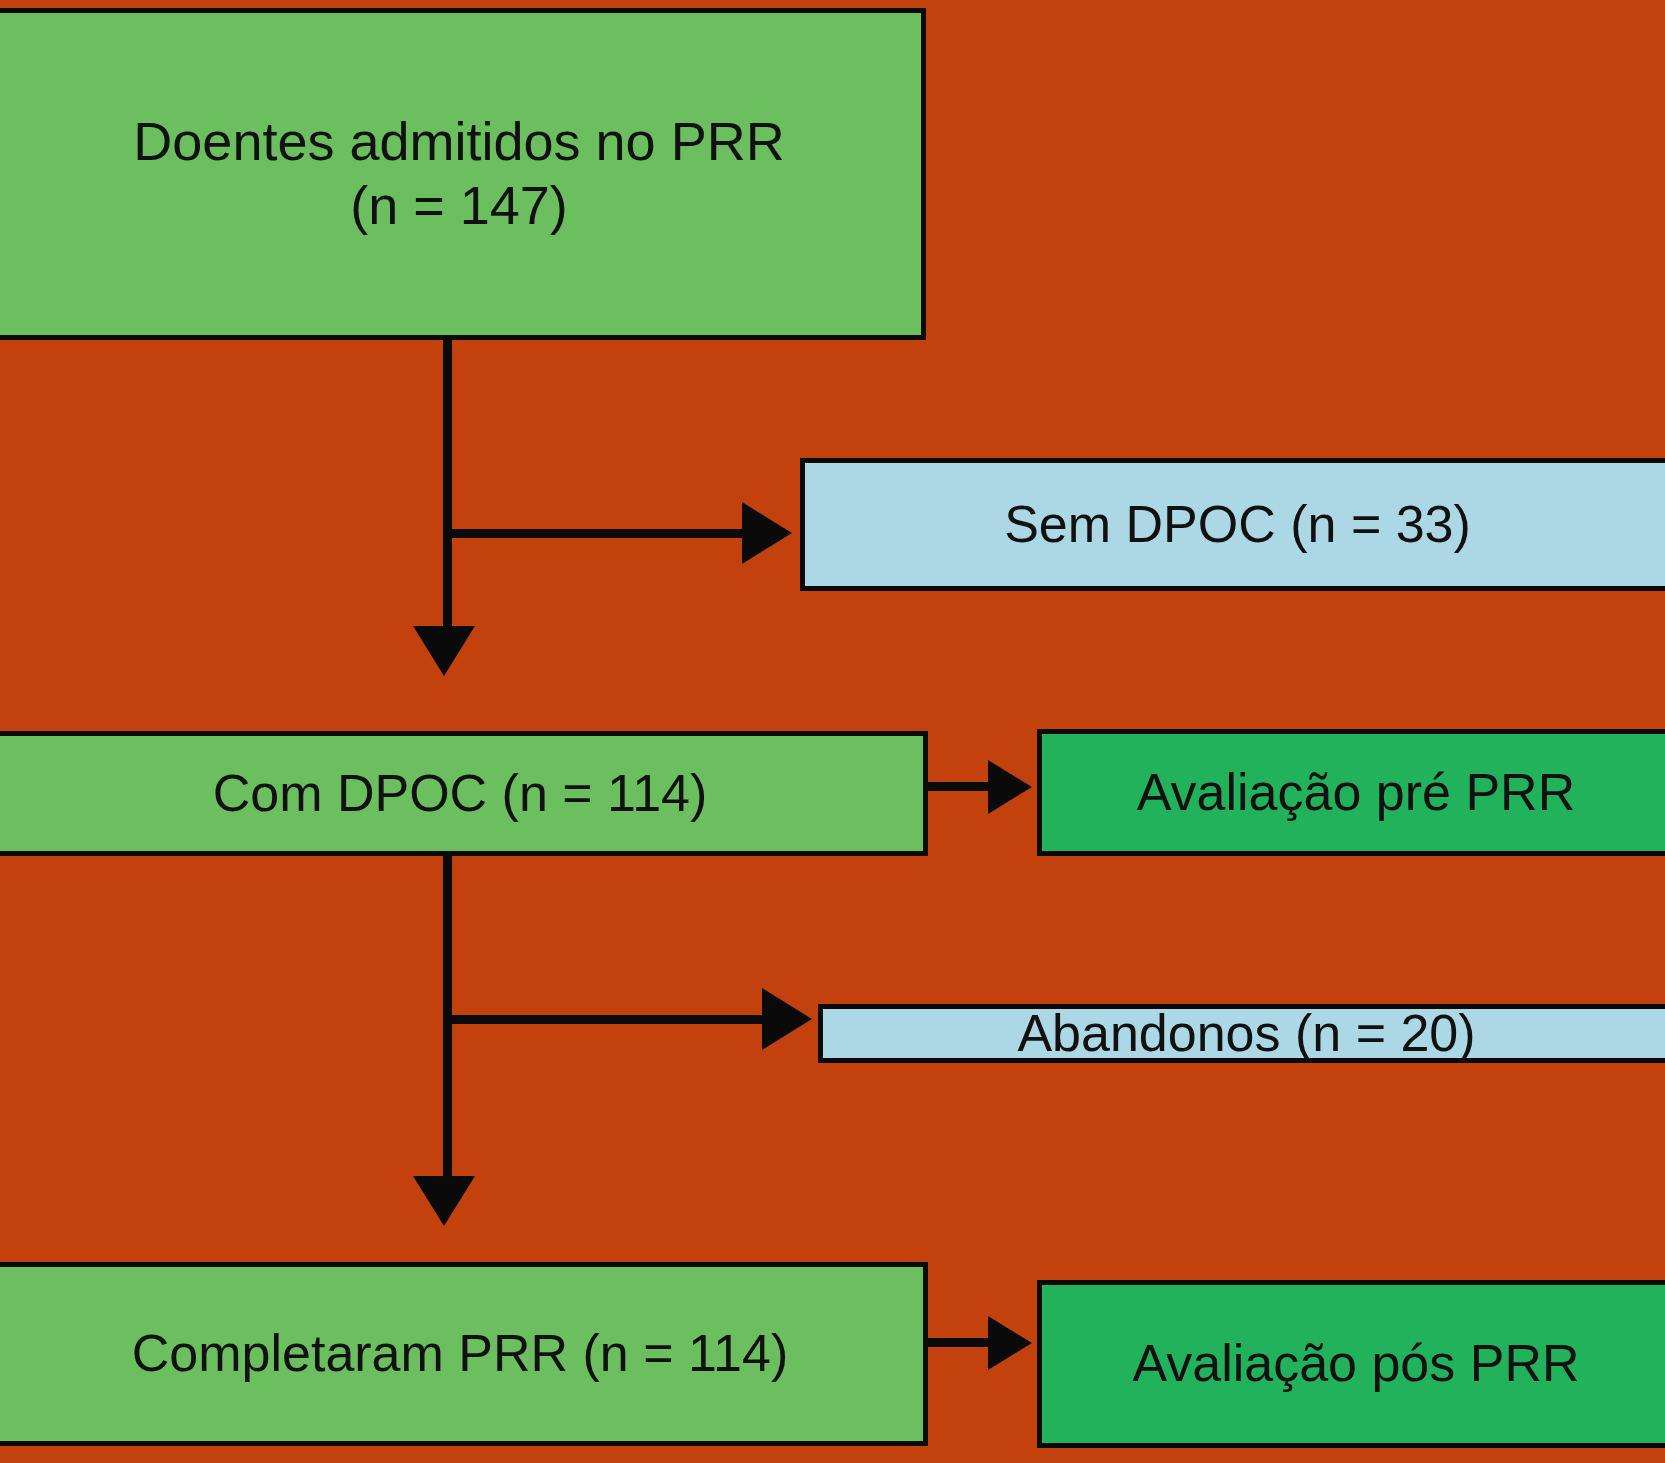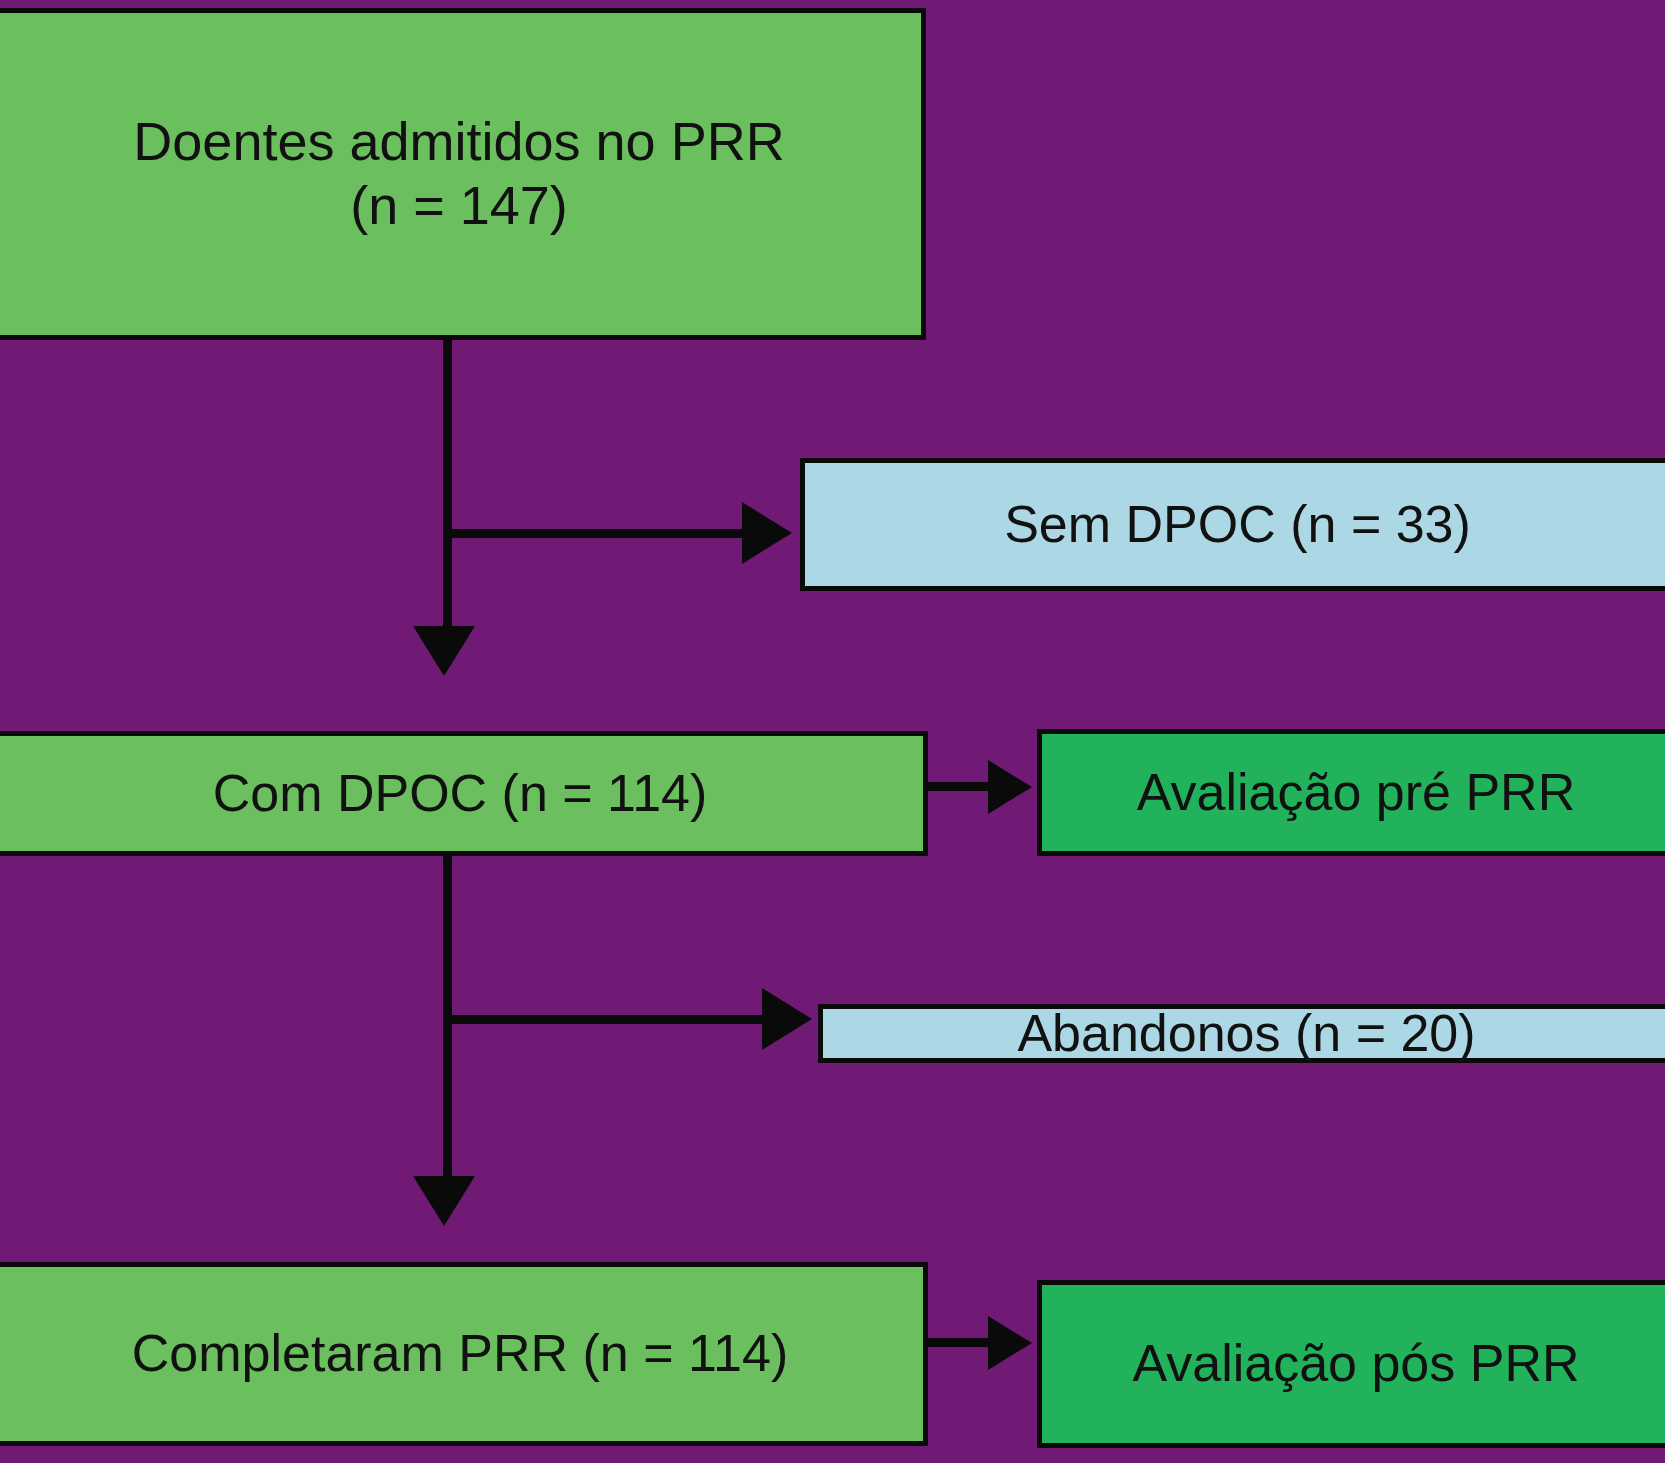--- a/index.html
+++ b/index.html
@@ -8,21 +8,21 @@
     padding: 0;
     background: #ffffff;
   }
   body {
     font-family: "Liberation Sans", sans-serif;
   }
   #canvas {
     position: relative;
     width: 1665px;
     height: 1463px;
-    background: #701a75;
+    background: #c2410c;
     overflow: hidden;
   }
   .box {
     position: absolute;
     box-sizing: border-box;
     border: 5px solid #0a0a0a;
     display: flex;
     align-items: center;
     justify-content: center;
     text-align: center;

